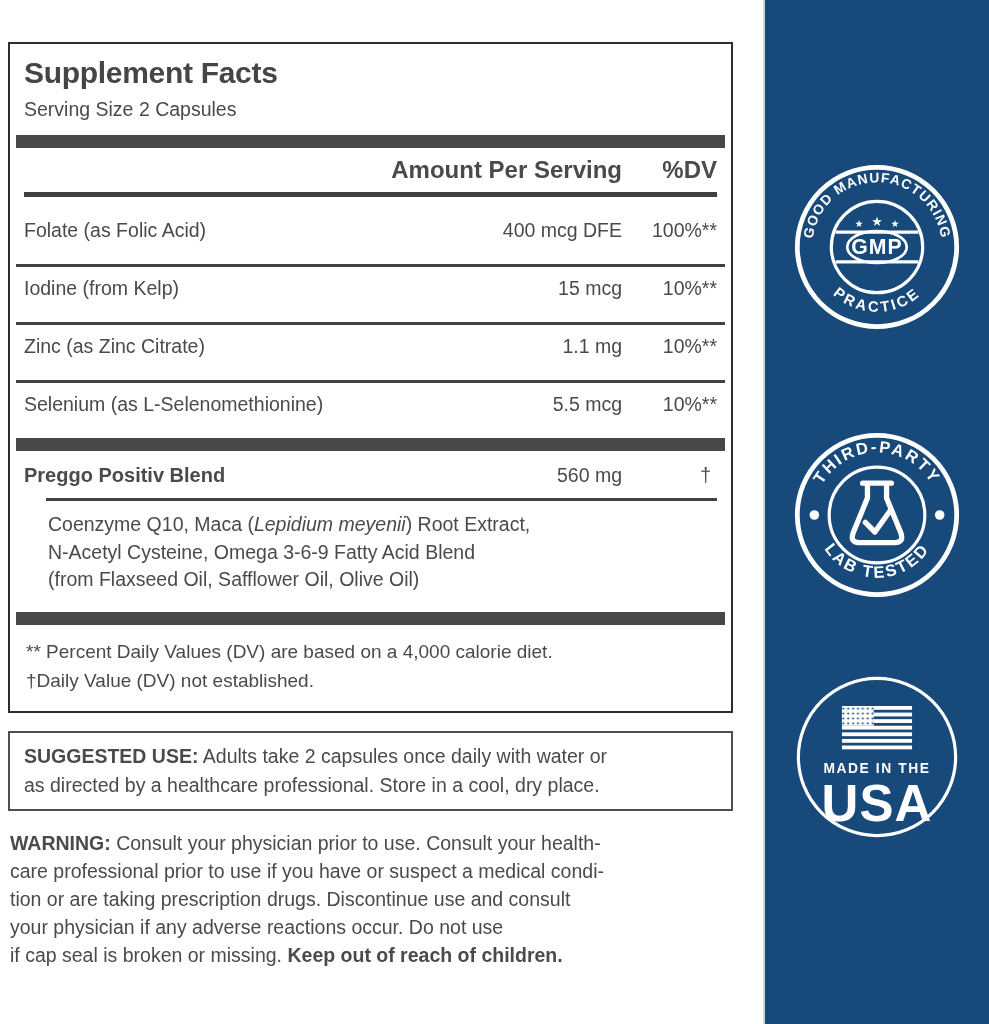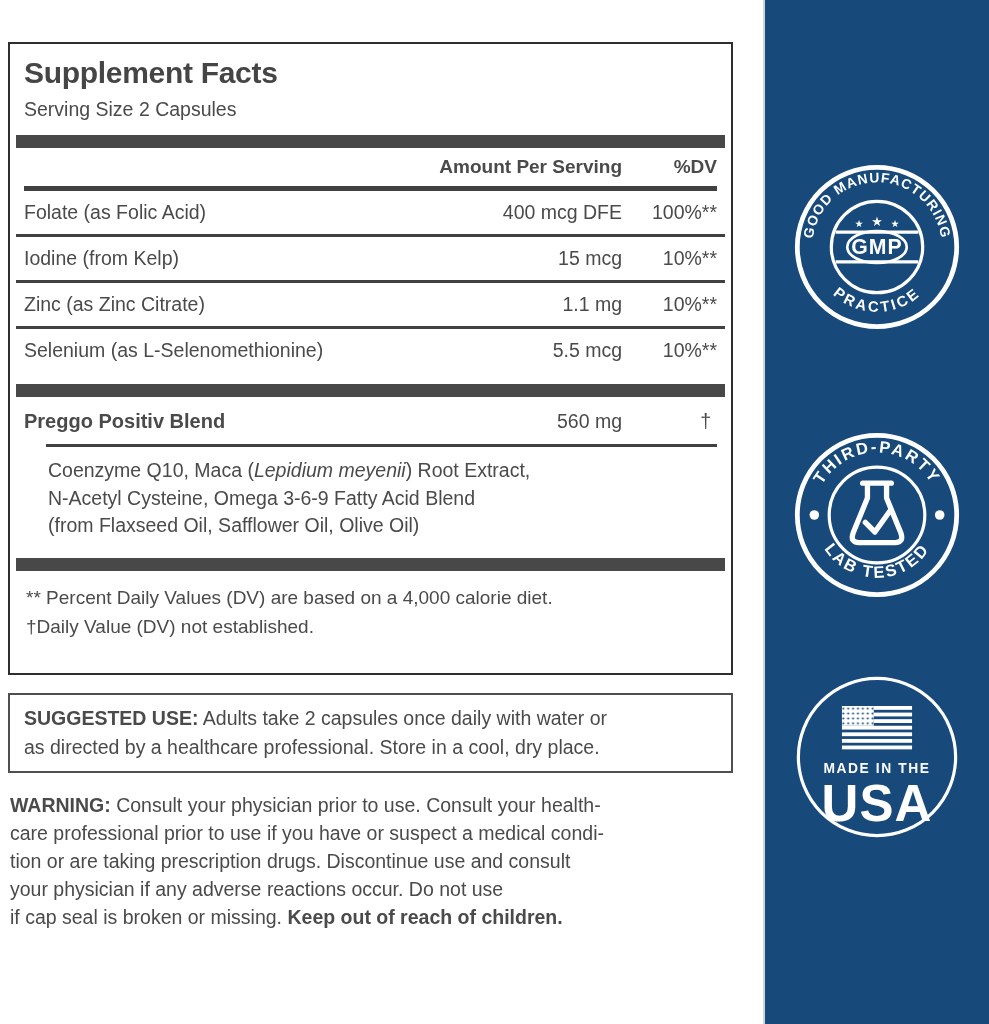--- a/index.html
+++ b/index.html
@@ -1,30 +1,30 @@
 <!DOCTYPE html>
 <html><head>
 <meta charset="utf-8">
 <style>
   html,body{margin:0;padding:0;}
   body{width:989px;height:1024px;background:#ffffff;font-family:"Liberation Sans","DejaVu Sans",sans-serif;color:#4a4a4a;}
   .page{position:relative;width:989px;height:1024px;background:#fff;overflow:hidden;}
   .content{position:absolute;left:8px;top:42px;width:725px;}
 
   
-  .facts-panel{border:2px solid #2e2e2e;background:#fff;padding:8px 6px 28px 6px;box-sizing:border-box;width:725px;}
+  .facts-panel{border:2px solid #2e2e2e;background:#fff;padding:8px 6px 12px 6px;box-sizing:border-box;width:725px;}
   .pad{padding-left:8px;padding-right:8px;}
   .panel-title{font-size:30px;font-weight:bold;color:#454545;letter-spacing:-0.3px;margin:4px 0 6px 0;}
   .serving-line{font-size:19.5px;line-height:27px;color:#4a4a4a;}
   .bar{height:13px;background:#484848;margin-top:12px;}
-  .thead{display:flex;align-items:flex-end;font-weight:bold;font-size:19px;margin-top:8px;padding-bottom:8px;}
+  .thead{display:flex;align-items:flex-end;font-weight:bold;font-size:24px;margin-top:8px;padding-bottom:8px;}
   .thead .amt{margin-left:auto;text-align:right;}
   .thead .dv{width:95px;text-align:right;}
   .head-rule{height:5px;background:#414141;margin:0 8px;}
-  .row{display:flex;align-items:center;font-size:19.5px;padding:8px 8px;line-height:27px;}
+  .row{display:flex;align-items:center;font-size:19.5px;padding:8px 8px;line-height:27px;margin-top:12px;}
   .row + .row{border-top:3px solid #414141;}
   .row .amt{margin-left:auto;text-align:right;}
   .row .dv{width:95px;text-align:right;}
   .blend-row{display:flex;align-items:flex-end;font-size:19.5px;padding:11px 8px 9px 8px;line-height:27px;}
   .blend-row .nm{font-weight:bold;font-size:20px;}
   .blend-row .amt{margin-left:auto;text-align:right;}
   .blend-row .dv{width:95px;text-align:right;padding-right:6px;box-sizing:border-box;}
   .blend-rule{height:3px;background:#414141;margin:0 8px 0 30px;}
   .blend-desc{font-size:19.5px;line-height:27.5px;padding:10px 8px 6px 32px;}
   .footnotes{font-size:19px;line-height:29px;padding:12px 8px 4px 10px;}

